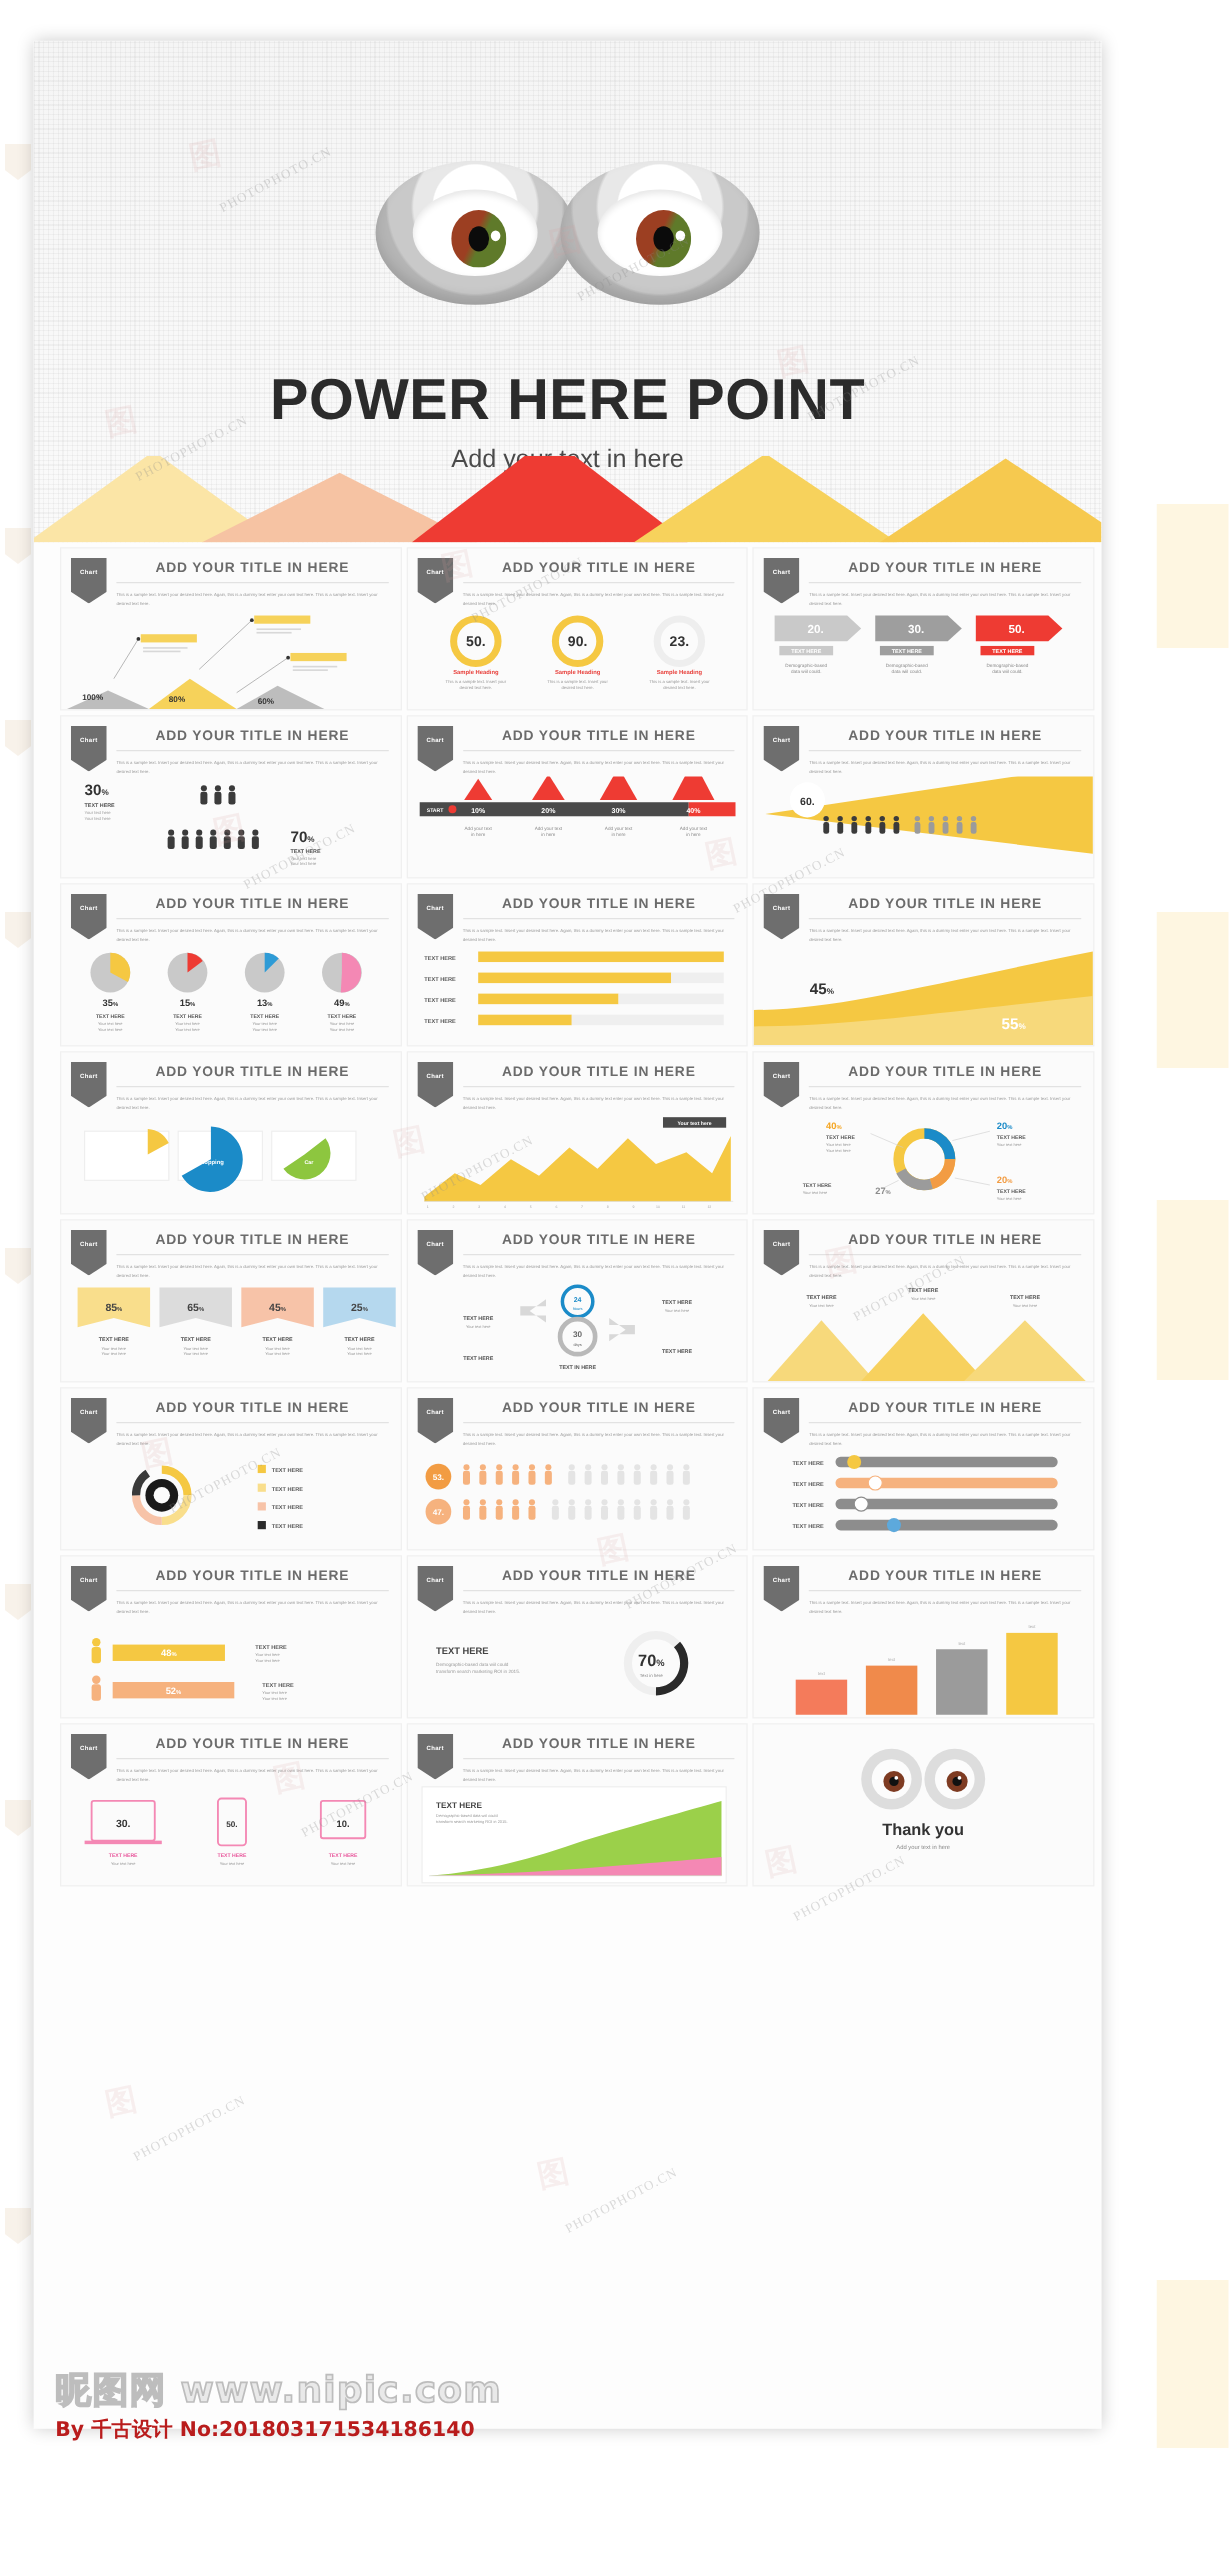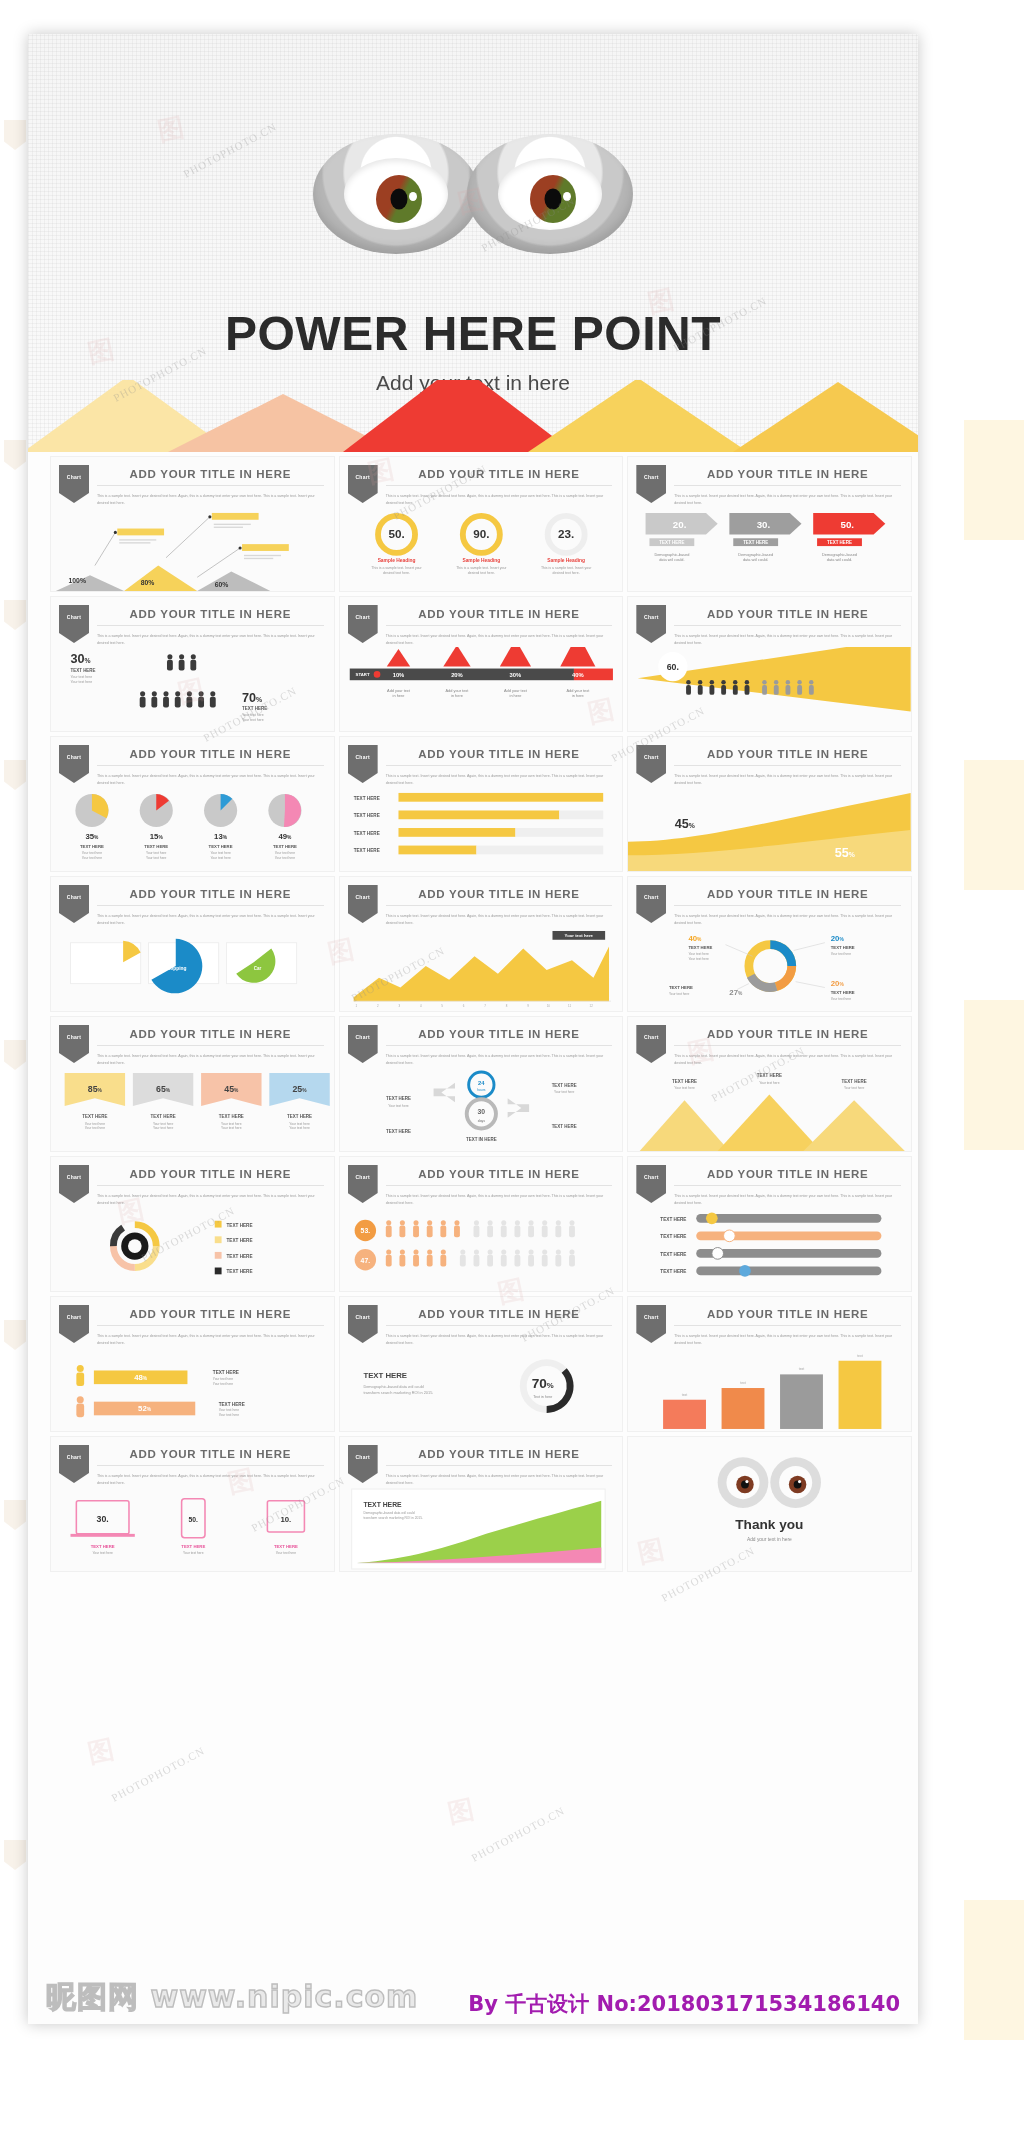--- a/index.html
+++ b/index.html
@@ -115,30 +115,30 @@
     letter-spacing:.7px; border-bottom:1px solid #e2e2e2; padding-bottom:5px;
   }
   .thumb .t-body{
     position:absolute; left:46px; right:10px; top:36px;
     font-size:3.6px; line-height:1.9; color:#9a9a9a;
   }
   .canvas{ position:absolute; left:0; right:0; top:50px; bottom:0; }
   
   .foot-wm{
     position:absolute; left:28px; right:106px; bottom:112px; height:46px;
-    display:flex; align-items:flex-end; justify-content:space-between;
-    pointer-events:none; z-index:60; padding:0 18px;
+    display:flex; align-items:flex-start; justify-content:space-between;
+    pointer-events:none; z-index:60; padding:0 18px;flex-direction:column;
   }
   .nipic{
     font-size:30px; font-weight:700; color:#e9e9e9;
     -webkit-text-stroke:1.4px #bdbdbd; letter-spacing:1px;
     font-family:"DejaVu Sans", sans-serif;
   }
   .byline{
-    font-size:21px; font-weight:700; color:#a21caf; letter-spacing:0px;
+    font-size:17px; font-weight:700; color:#b91c1c; letter-spacing:0px;
     font-family:"DejaVu Sans", sans-serif;
   }
 </style>
 </head>
 <body>
 
 <div class="page-bg"></div>
 
 <div class="outer-wm">
   <div class="badge" style="top:120px"></div>

